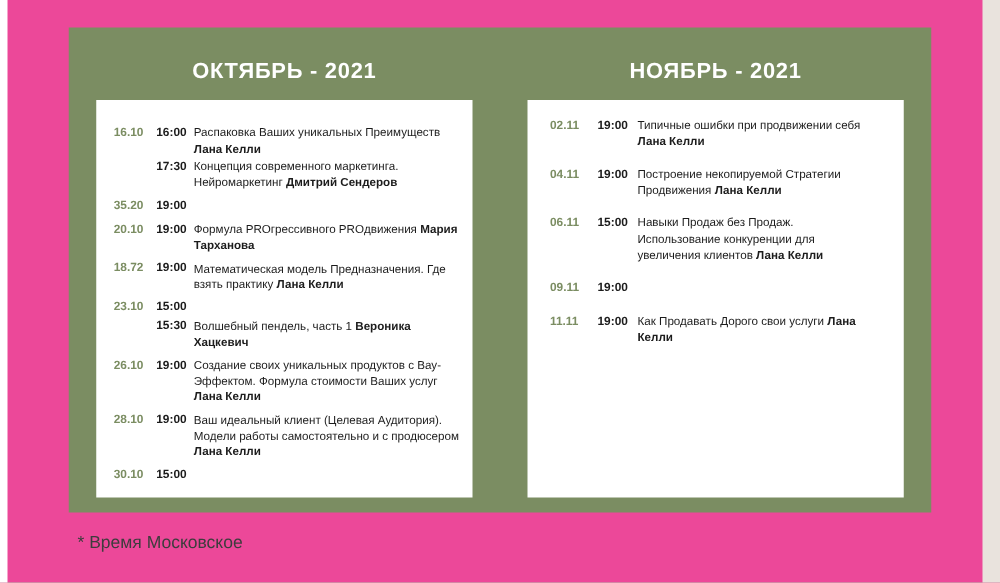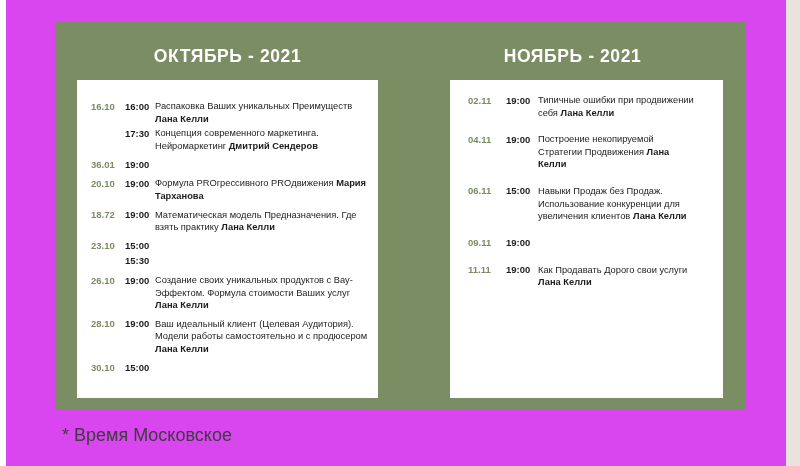--- a/index.html
+++ b/index.html
@@ -10,21 +10,21 @@
     width: 800px;
     height: 466px;
     background: #ffffff;
     font-family: "Liberation Sans", sans-serif;
     overflow: hidden;
   }
   .page {
     position: relative;
     width: 800px;
     height: 466px;
-    background: #d946ef;
+    background: #ec4899;
   }
   .green-panel {
     position: absolute;
     left: 55px;
     top: 22px;
     width: 690px;
     height: 388px;
     background: #7b8d62;
   }
   .cols {
@@ -59,21 +59,20 @@
     height: 318px;
     overflow: hidden;
   }
   .col-left .white-card {
     padding-left: 14px;
     padding-right: 10px;
   }
   .col-right .white-card {
     padding-left: 18px;
     padding-right: 28px;
-    margin-left: 28px;
   }
   .entry {
     display: flex;
     align-items: flex-start;
     margin-bottom: 2px;
   }
   .entry.gap {
     margin-top: 6px;
   }
   .date {
@@ -112,21 +111,21 @@
     font-weight: bold;
   }
   .col-right .entry {
     margin-bottom: 14px;
   }
   .footnote {
     position: absolute;
     left: 62px;
     top: 425px;
     color: #3d3d3d;
-    font-size: 18px;
+    font-size: 14px;
     font-family: "Liberation Sans", sans-serif;
   }
   .right-stripe {
     position: absolute;
     right: 0;
     top: 0;
     width: 14px;
     height: 466px;
     background: #e9e3dd;
   }
@@ -155,40 +154,41 @@
             <div class="date">16.10</div>
             <div class="time">16:00</div>
             <div class="desc"><span>Распаковка Ваших уникальных Преимуществ </span><b>Лана Келли</b></div>
           </div>
           <div class="entry">
             <div class="date"></div>
             <div class="time">17:30</div>
             <div class="desc"><span>Концепция современного маркетинга. Нейромаркетинг </span><b>Дмитрий Сендеров</b></div>
           </div>
           <div class="entry gap">
-            <div class="date">36.01</div>
+            <div class="date">35.20</div>
             <div class="time">19:00</div>
           </div>
           <div class="entry gap">
             <div class="date">20.10</div>
             <div class="time">19:00</div>
             <div class="desc"><span>Формула PROгрессивного PROдвижения </span><b>Мария Тарханова</b></div>
           </div>
           <div class="entry gap">
             <div class="date">18.72</div>
             <div class="time">19:00</div>
             <div class="desc"><span>Математическая модель Предназначения. Где взять практику </span><b>Лана Келли</b></div>
           </div>
           <div class="entry gap">
             <div class="date">23.10</div>
             <div class="time">15:00</div>
           </div>
           <div class="entry">
             <div class="date"></div>
             <div class="time">15:30</div>
+            <div class="desc"><span>Волшебный пендель, часть 1 </span><b>Вероника Хацкевич</b></div>
           </div>
           <div class="entry gap">
             <div class="date">26.10</div>
             <div class="time">19:00</div>
             <div class="desc"><span>Создание своих уникальных продуктов с Вау-Эффектом. Формула стоимости Ваших услуг </span><b>Лана Келли</b></div>
           </div>
           <div class="entry gap">
             <div class="date">28.10</div>
             <div class="time">19:00</div>
             <div class="desc"><span>Ваш идеальный клиент (Целевая Аудитория). Модели работы самостоятельно и с продюсером </span><b>Лана Келли</b></div>

